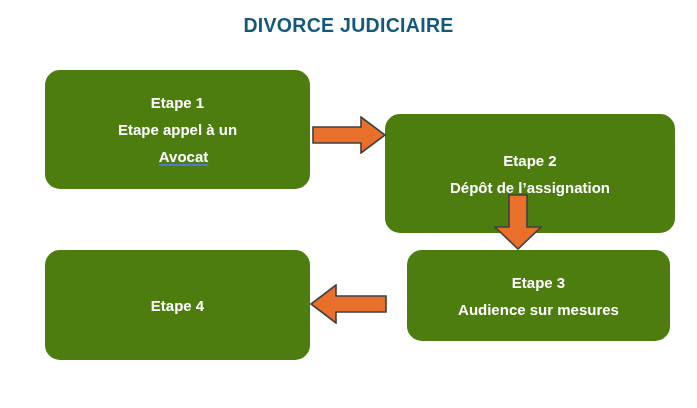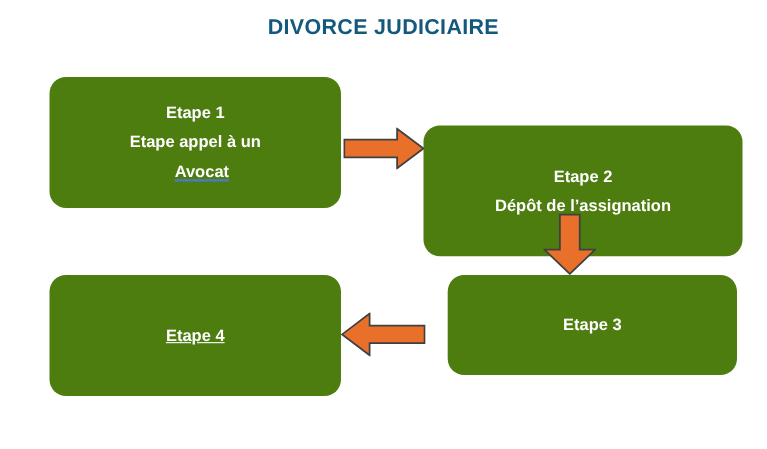--- a/index.html
+++ b/index.html
@@ -60,21 +60,21 @@
     text-decoration: underline;
     text-decoration-color: #4a7ad2;
     text-decoration-thickness: 2px;
     text-underline-offset: 2px;
     margin-left: 12px;
   }
 
   #box-step-1 { left: 45px;  top: 70px;  width: 265px; height: 119px; }
   #box-step-2 { left: 385px; top: 70px;  width: 290px; height: 119px; margin-top: 44px; }
   #box-step-3 { left: 407px; top: 250px; width: 263px; height: 91px; }
-  #box-step-4 { left: 45px;  top: 250px; width: 265px; height: 110px; text-decoration: underline; }
+  #box-step-4 { left: 45px;  top: 250px; width: 265px; height: 110px; }
 
   
   .arrow {
     position: absolute;
   }
   #arrow-right-1to2 { left: 312px; top: 116px; width: 74px; height: 38px; }
   #arrow-down-2to3  { left: 494px; top: 194px; width: 48px; height: 56px; }
   #arrow-left-3to4  { left: 310px; top: 284px; width: 77px; height: 40px; }
 </style>
 </head>
@@ -90,20 +90,21 @@
     <span class="step-line link">Avocat</span>
   </div>
 
   <div class="step-box" id="box-step-2">
     <span class="step-line">Etape 2</span>
     <span class="step-line">Dépôt de l’assignation</span>
   </div>
 
   <div class="step-box" id="box-step-3">
     <span class="step-line">Etape 3</span>
+    <span class="step-line">Audience sur mesures</span>
   </div>
 
   <div class="step-box" id="box-step-4">
     <span class="step-line">Etape 4</span>
   </div>
 
   <div class="arrow" id="arrow-right-1to2">
     <svg viewBox="0 0 74 38" width="74" height="38" xmlns="http://www.w3.org/2000/svg">
       <polygon points="1,11 49,11 49,1 73,19 49,37 49,27 1,27" fill="#e8702a" stroke="#404040" stroke-width="1.6" stroke-linejoin="miter"></polygon>
     </svg>

